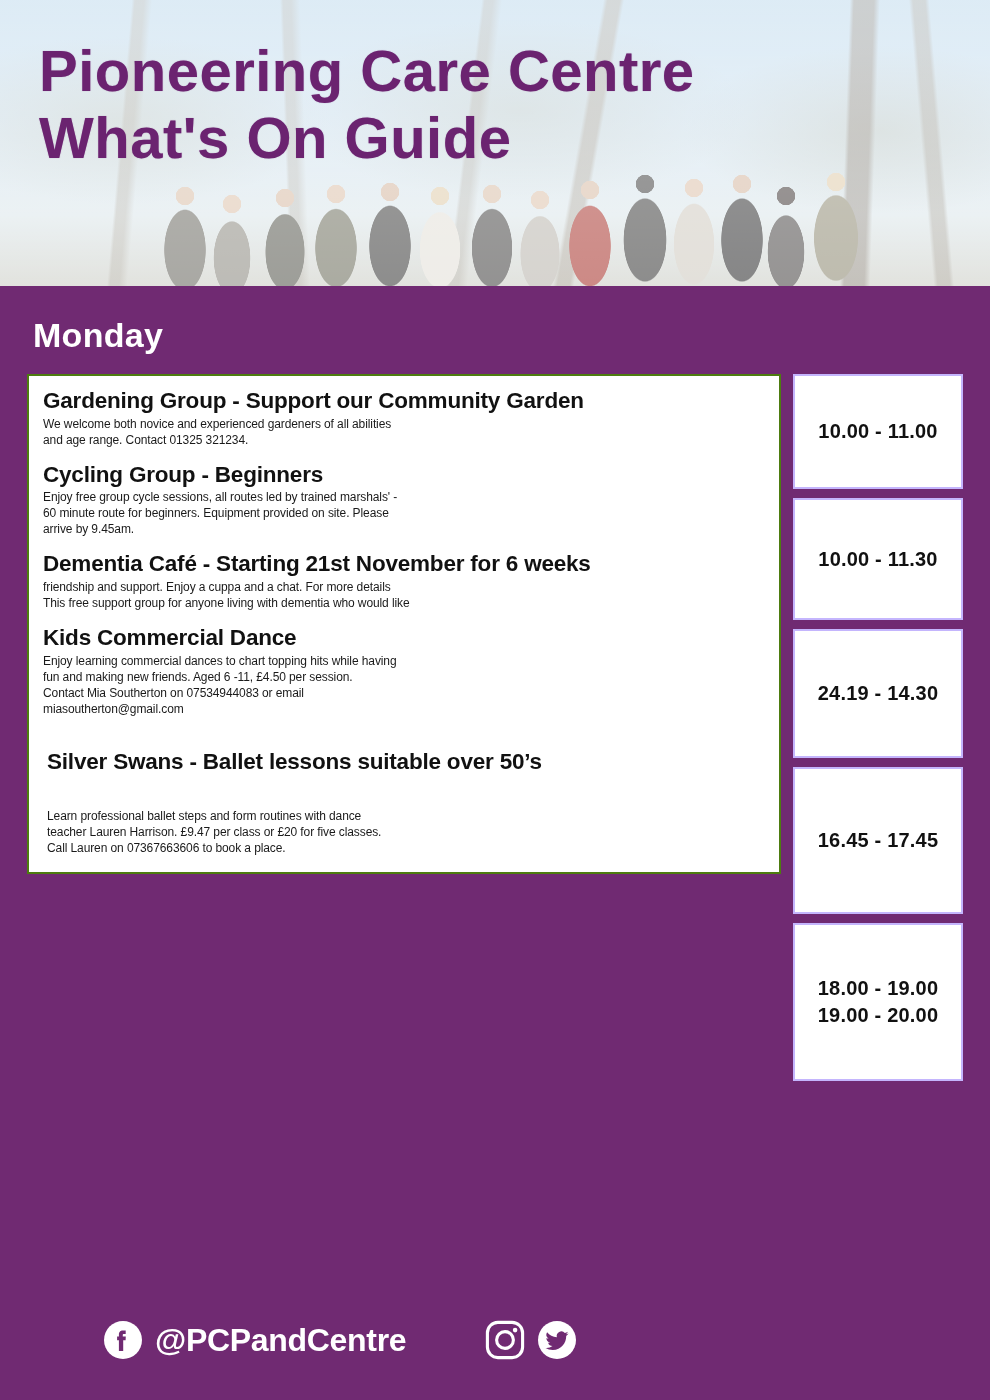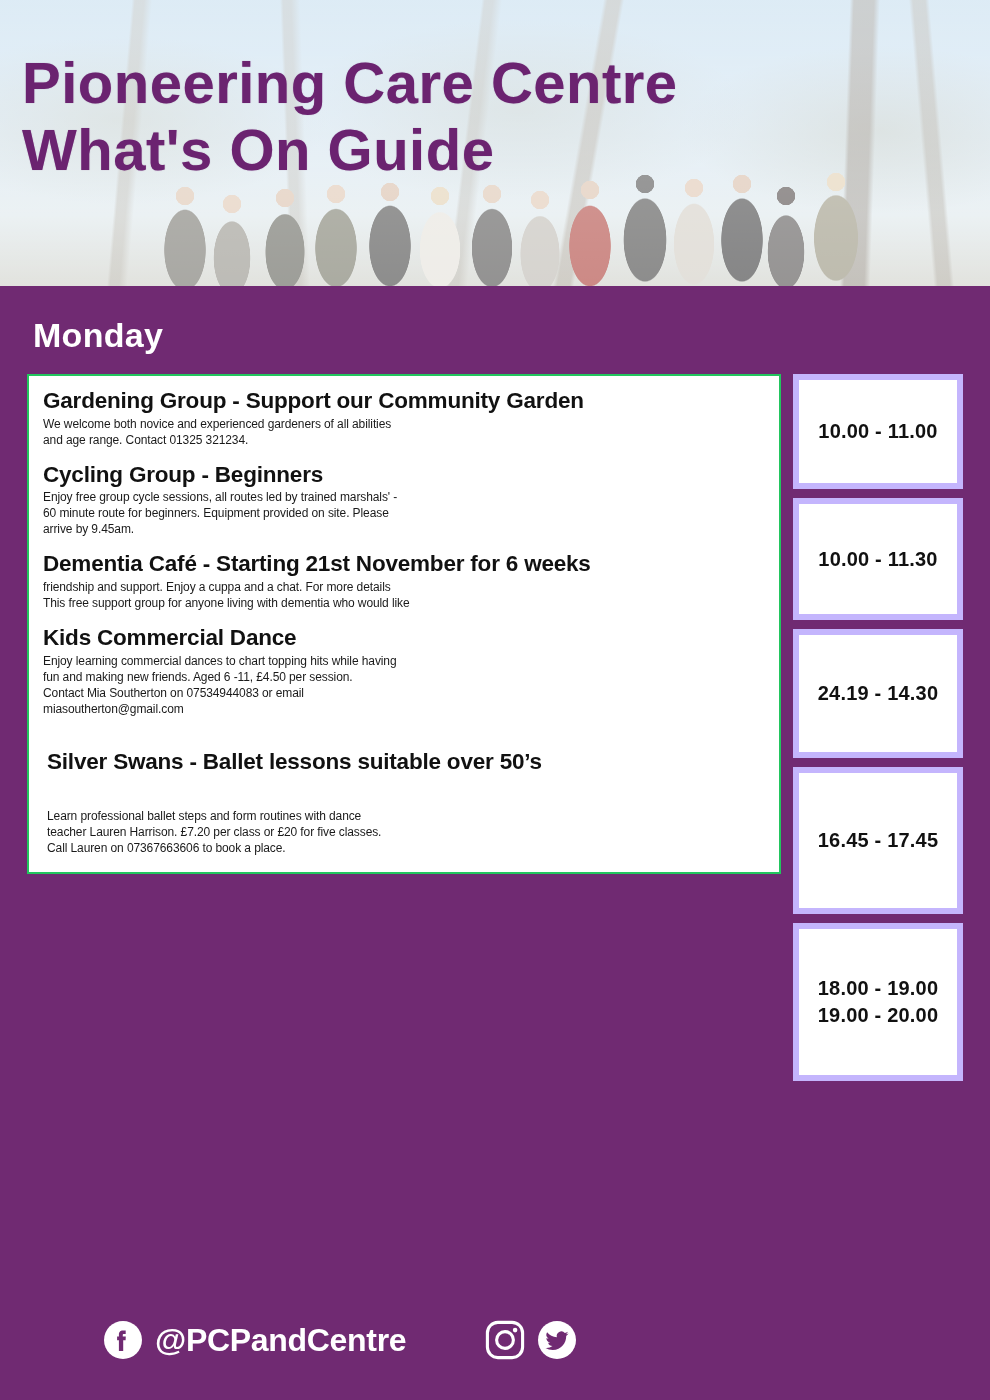--- a/index.html
+++ b/index.html
@@ -72,30 +72,29 @@
       
       radial-gradient(ellipse 300px 120px at 120px 120px, rgba(176,180,160,0.45), transparent 70%),
       radial-gradient(ellipse 320px 130px at 520px 110px, rgba(170,176,158,0.40), transparent 70%),
       radial-gradient(ellipse 280px 120px at 880px 130px, rgba(168,172,152,0.45), transparent 70%),
       
       linear-gradient(to bottom, #b4d4ea 0%, #c9dff0 40%, #dbe6ea 75%, #cdcec6 100%);
   }
 
   .banner-title {
     position: absolute;
-    left: 22px;
+    left: 39px;
     top: 38px;
     z-index: 3;
     color: #6B2370;
     font-size: 58px;
     font-weight: bold;
     line-height: 1.15;
     letter-spacing: 0.5px;
     text-shadow: 0 0 1px rgba(107,35,112,0.45);
-    margin-top: 12px;
   }
   .banner-title .line2 { display: block; }
 
   
   .body-area {
     position: relative;
     width: 990px;
     height: 1114px;
     background: #702A72;
     padding-left: 15px;
@@ -118,21 +117,21 @@
     top: 88px;
     width: 936px;
     display: flex;
     gap: 12px;
     align-items: flex-start;
   }
 
   .events-card {
     width: 754px;
     background: #ffffff;
-    border: 2px solid #22c55e;
+    border: 2px solid #4d7c0f;
     padding: 12px 14px 14px 14px;
   }
 
   .event { margin-bottom: 14px; }
   .event:last-child { margin-bottom: 2px; }
 
   .event-title {
     font-size: 22.5px;
     font-weight: bold;
     color: #111111;
@@ -154,21 +153,21 @@
 
   .times-col {
     width: 170px;
     display: flex;
     flex-direction: column;
     gap: 9px;
   }
 
   .time-box {
     background: #ffffff;
-    border: 6px solid #c4b5fd;
+    border: 2px solid #c4b5fd;
     display: flex;
     flex-direction: column;
     align-items: center;
     justify-content: center;
     font-size: 20px;
     font-weight: bold;
     color: #111111;
     letter-spacing: 0.2px;
   }
   .time-box span { display: block; line-height: 1.35; white-space: nowrap; }
@@ -259,21 +258,21 @@
           <div>fun and making new friends. Aged 6 -11, £4.50 per session.</div>
           <div>Contact Mia Southerton on 07534944083 or email</div>
           <div>miasoutherton@gmail.com</div>
         </div>
       </div>
 
       <div class="event event-indent">
         <div class="event-title">Silver Swans - Ballet lessons suitable over 50’s</div>
         <div class="event-desc">
           <div>Learn professional ballet steps and form routines with dance</div>
-          <div>teacher Lauren Harrison. £7.20 per class or £20 for five classes.</div>
+          <div>teacher Lauren Harrison. £9.47 per class or £20 for five classes.</div>
           <div>Call Lauren on 07367663606 to book a place.</div>
         </div>
       </div>
 
     </div>
 
     <div class="times-col">
       <div class="time-box tb-0">
         <span>10.00 - 11.00</span>
       </div>

